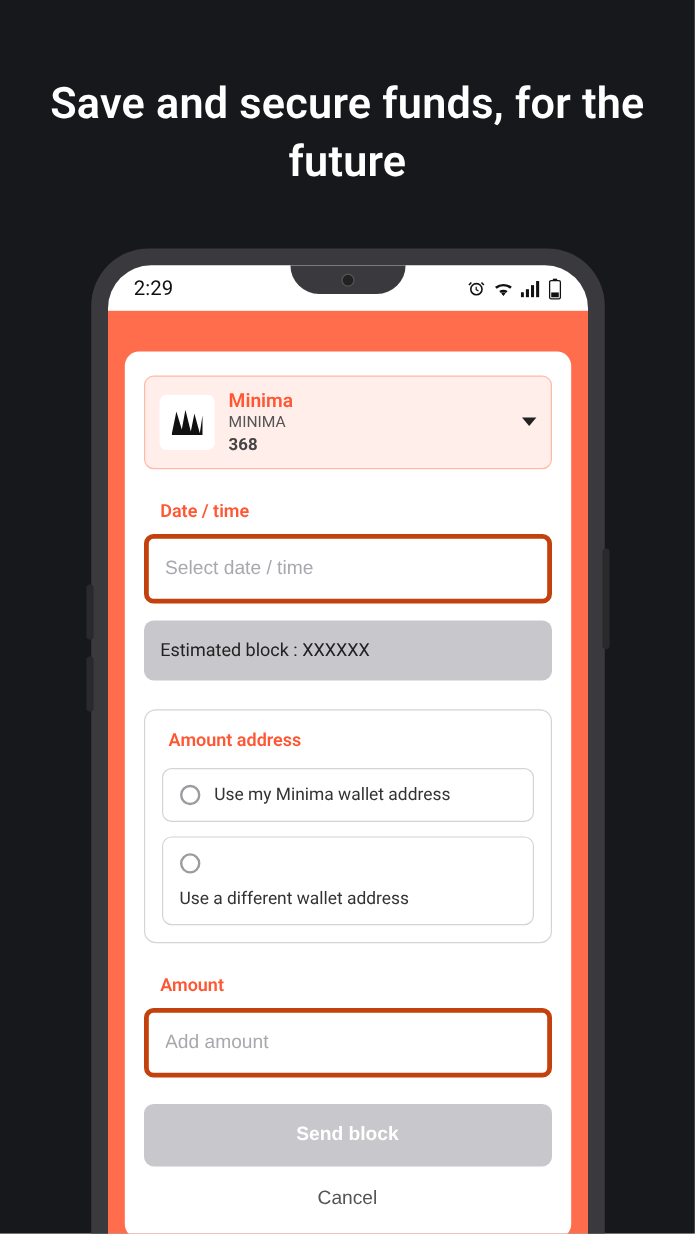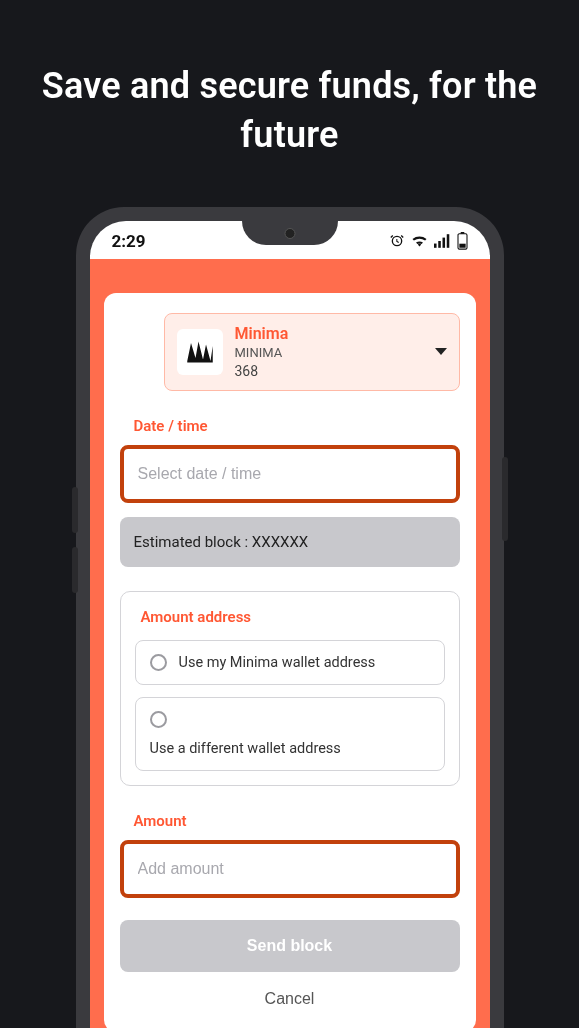--- a/index.html
+++ b/index.html
@@ -61,21 +61,21 @@
       border-radius: 50%;
       background: #222;
       border: 1px solid #555;
     }
     .status-bar {
       display: flex;
       justify-content: space-between;
       align-items: center;
       padding: 10px 22px 8px 22px;
       font-size: 17px;
-      font-weight: 700;
+      font-weight: 400;
       color: #111;
     }
     .status-right { display: flex; align-items: center; gap: 6px; }
     .icon-alarm, .icon-wifi, .icon-signal, .icon-battery { display: inline-flex; align-items: center; }
     .app-bg {
       background: #ff6d4d;
       height: 100%;
       padding: 34px 14px 0 14px;
     }
     .card {
@@ -85,36 +85,35 @@
     }
     .token-selector {
       background: #ffeee9;
       border: 1px solid #ffb9a6;
       border-radius: 8px;
       padding: 10px 12px;
       display: flex;
       align-items: center;
       gap: 12px;
       position: relative;
-      margin-left: 44px;
     }
     .token-icon {
       width: 46px;
       height: 46px;
       background: #fff;
       border-radius: 6px;
       display: flex;
       align-items: center;
       justify-content: center;
     }
     .token-icon svg { width: 30px; height: 30px; }
     .token-info { flex: 1; line-height: 1.3; }
     .token-name { color: #ff5733; font-weight: 600; font-size: 16px; }
     .token-symbol { color: #555; font-size: 13px; }
-    .token-balance { color: #444; font-size: 14px; font-weight: 400; }
+    .token-balance { color: #444; font-size: 14px; font-weight: 700; }
     .dropdown-arrow { width: 0; height: 0; border-left: 6px solid transparent; border-right: 6px solid transparent; border-top: 7px solid #222; }
 
     .field-label { color: #ff5733; font-weight: 600; font-size: 15px; margin: 26px 0 10px 14px; }
     .text-input {
       width: 100%;
       border: 4px solid #c2410c;
       border-radius: 8px;
       padding: 16px 14px;
       font-size: 16px;
       color: #333;

